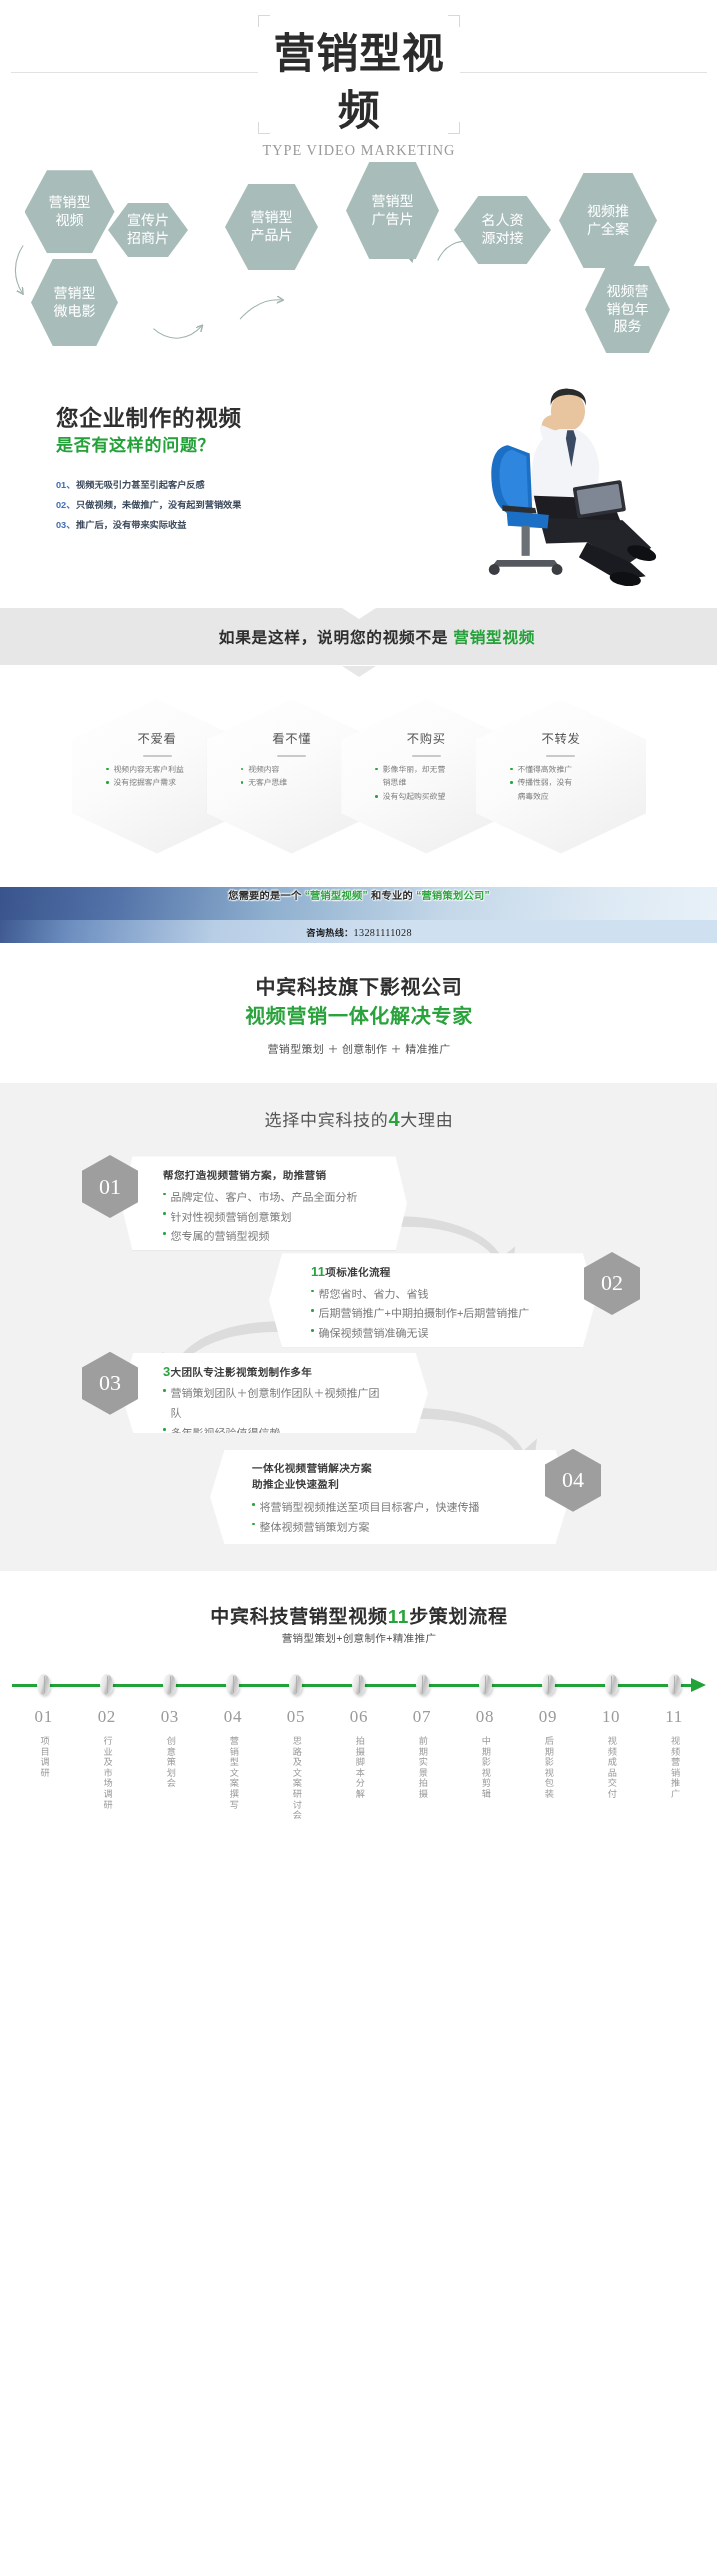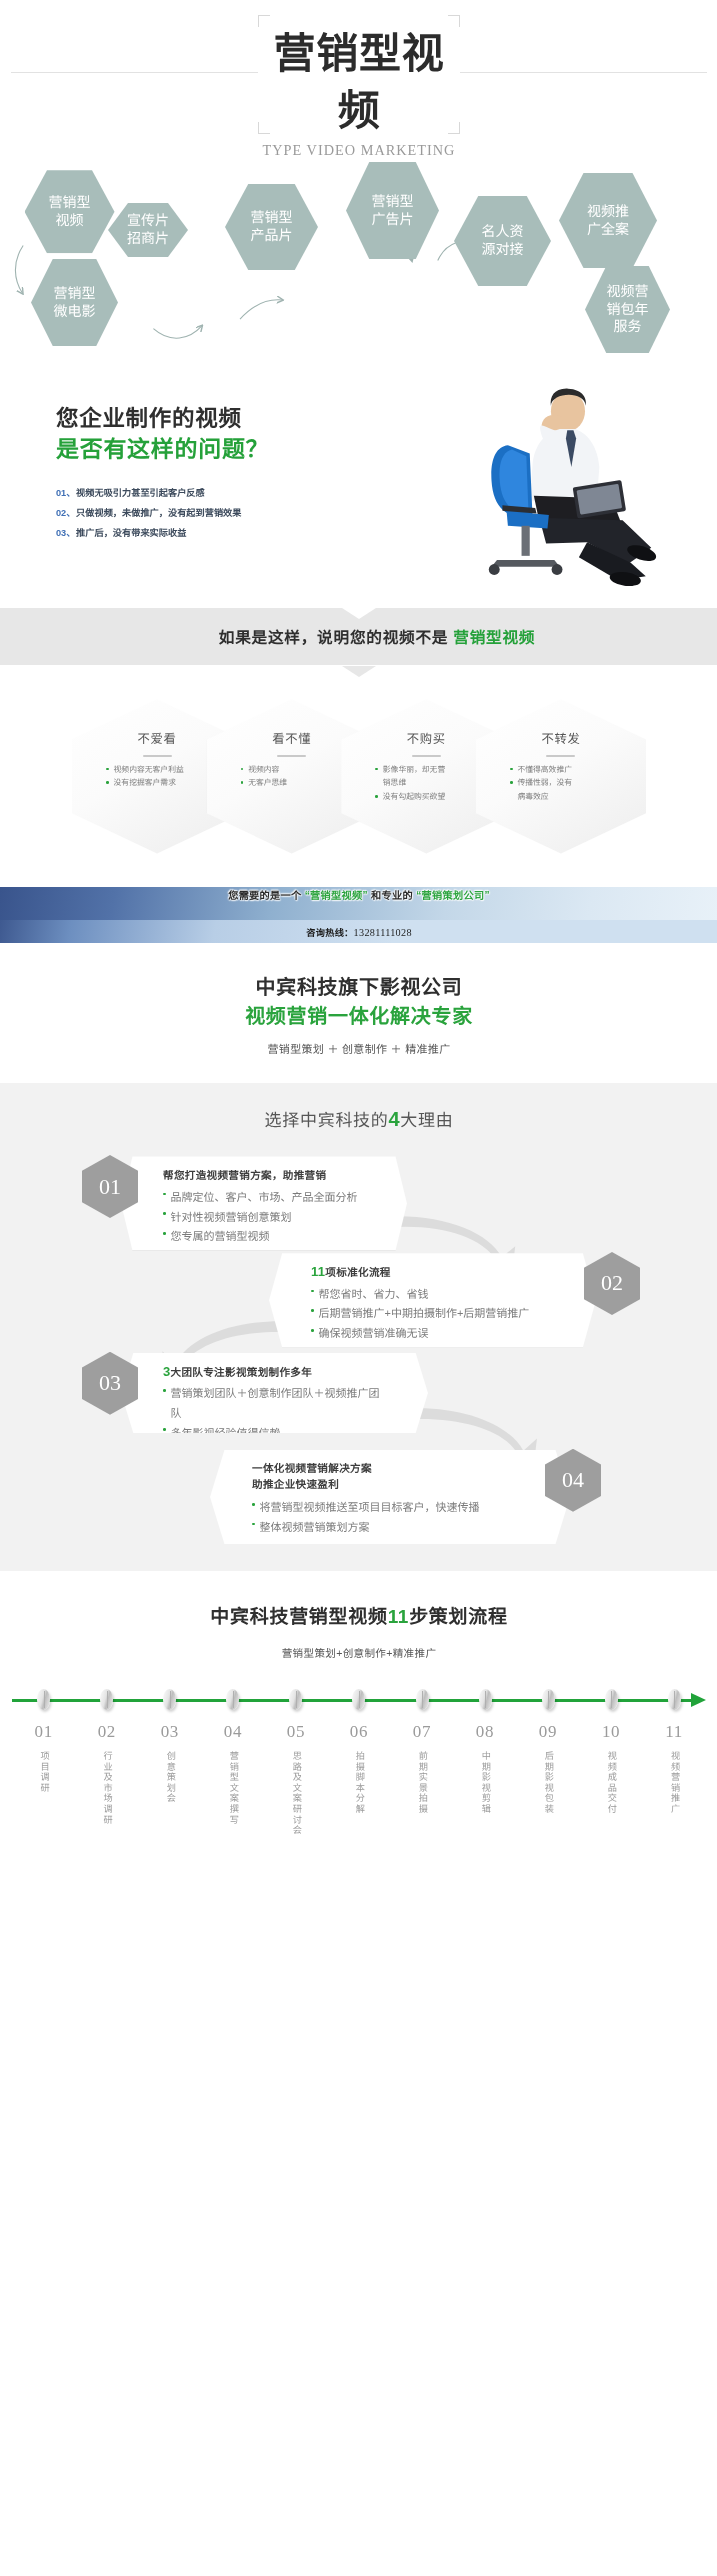--- a/index.html
+++ b/index.html
@@ -45,21 +45,21 @@
     clip-path:polygon(25% 0%,75% 0%,100% 50%,75% 100%,25% 100%,0% 50%);
     filter:drop-shadow(1.4px 2.7px 3.4px rgba(0,0,0,0.13));
   }
   .hx span { display:block; }
   .arrow-svg { position:absolute; left:0; top:0; pointer-events:none; }
 
   
   .problem { position:relative; height:225px; padding:19px 0 0 0; }
   .problem-copy { position:absolute; left:56px; top:26px; z-index:3; }
   .prob-h1 { font-size:22.5px; font-weight:bold; color:#2f2f2f; letter-spacing:0.7px; line-height:1.38; }
-  .prob-h2 { font-size:23px; font-weight:bold; color:#25a13a; letter-spacing:0.7px; line-height:1.38; }
+  .prob-h2 { font-size:17px; font-weight:bold; color:#25a13a; letter-spacing:0.7px; line-height:1.38; }
   .prob-list { margin-top:19px; }
   .prob-item { font-size:9.2px; font-weight:bold; color:#3c4a5c; line-height:2.15; }
   .prob-item .num { color:#3f6fb5; margin-right:0.7px; }
   .photo {
     position:absolute; right:19px; top:4.1px; width:273px; height:205px;
   }
 
   
   .gray-banner {
     position:relative; background:#e7e7e7; height:57px;
@@ -159,21 +159,21 @@
   .rc-li::before {
     content:""; position:absolute; left:0; top:4.8px;
     width:2.7px; height:2.7px; border-radius:50%; background:#2aa33d;
   }
   .bigarrow { position:absolute; z-index:1; }
 
   
   .timeline-sec { padding:30px 0 31px 0; }
   .tl-title { text-align:center; font-size:19px; font-weight:bold; color:#2f2f2f; letter-spacing:0.7px; }
   .tl-title b { color:#2aa33d; }
-  .tl-sub { text-align:center; font-size:10.6px; color:#555; margin-top:17px; letter-spacing:0.3px; }
+  .tl-sub { text-align:center; font-size:10.6px; color:#555; margin-top:2px; letter-spacing:0.3px; }
   .tl-track { position:relative; margin:29px 12.3px 0 12.3px; height:23px; }
   .tl-line { position:absolute; left:0; right:15px; top:10.2px; height:2.7px; background:#21a33a; }
   .tl-arrowhead {
     position:absolute; right:0; top:4.1px; width:0; height:0;
     border-top:7.5px solid transparent; border-bottom:7.5px solid transparent;
     border-left:15.7px solid #21a33a;
   }
   .tl-nodes { position:absolute; left:0; right:0; top:0; display:flex; }
   .tl-node-cell { flex:1; display:flex; justify-content:center; }
   .tl-node {
@@ -246,21 +246,21 @@
         <span>营销型</span>
         <span>产品片</span>
       </div>
   </div>
   <div class="hx" style="left:346px; top:4.1px;   width:93px; height:97px;">
     <div>
         <span>营销型</span>
         <span>广告片</span>
       </div>
   </div>
-  <div class="hx" style="left:454px; top:38px;  width:97px; height:90px;">
+  <div class="hx" style="left:454px; top:38px;  width:97px; height:68px;">
     <div>
         <span>名人资</span>
         <span>源对接</span>
       </div>
   </div>
   <div class="hx" style="left:559px; top:15px;  width:98px; height:95px;">
     <div>
         <span>视频推</span>
         <span>广全案</span>
       </div>

